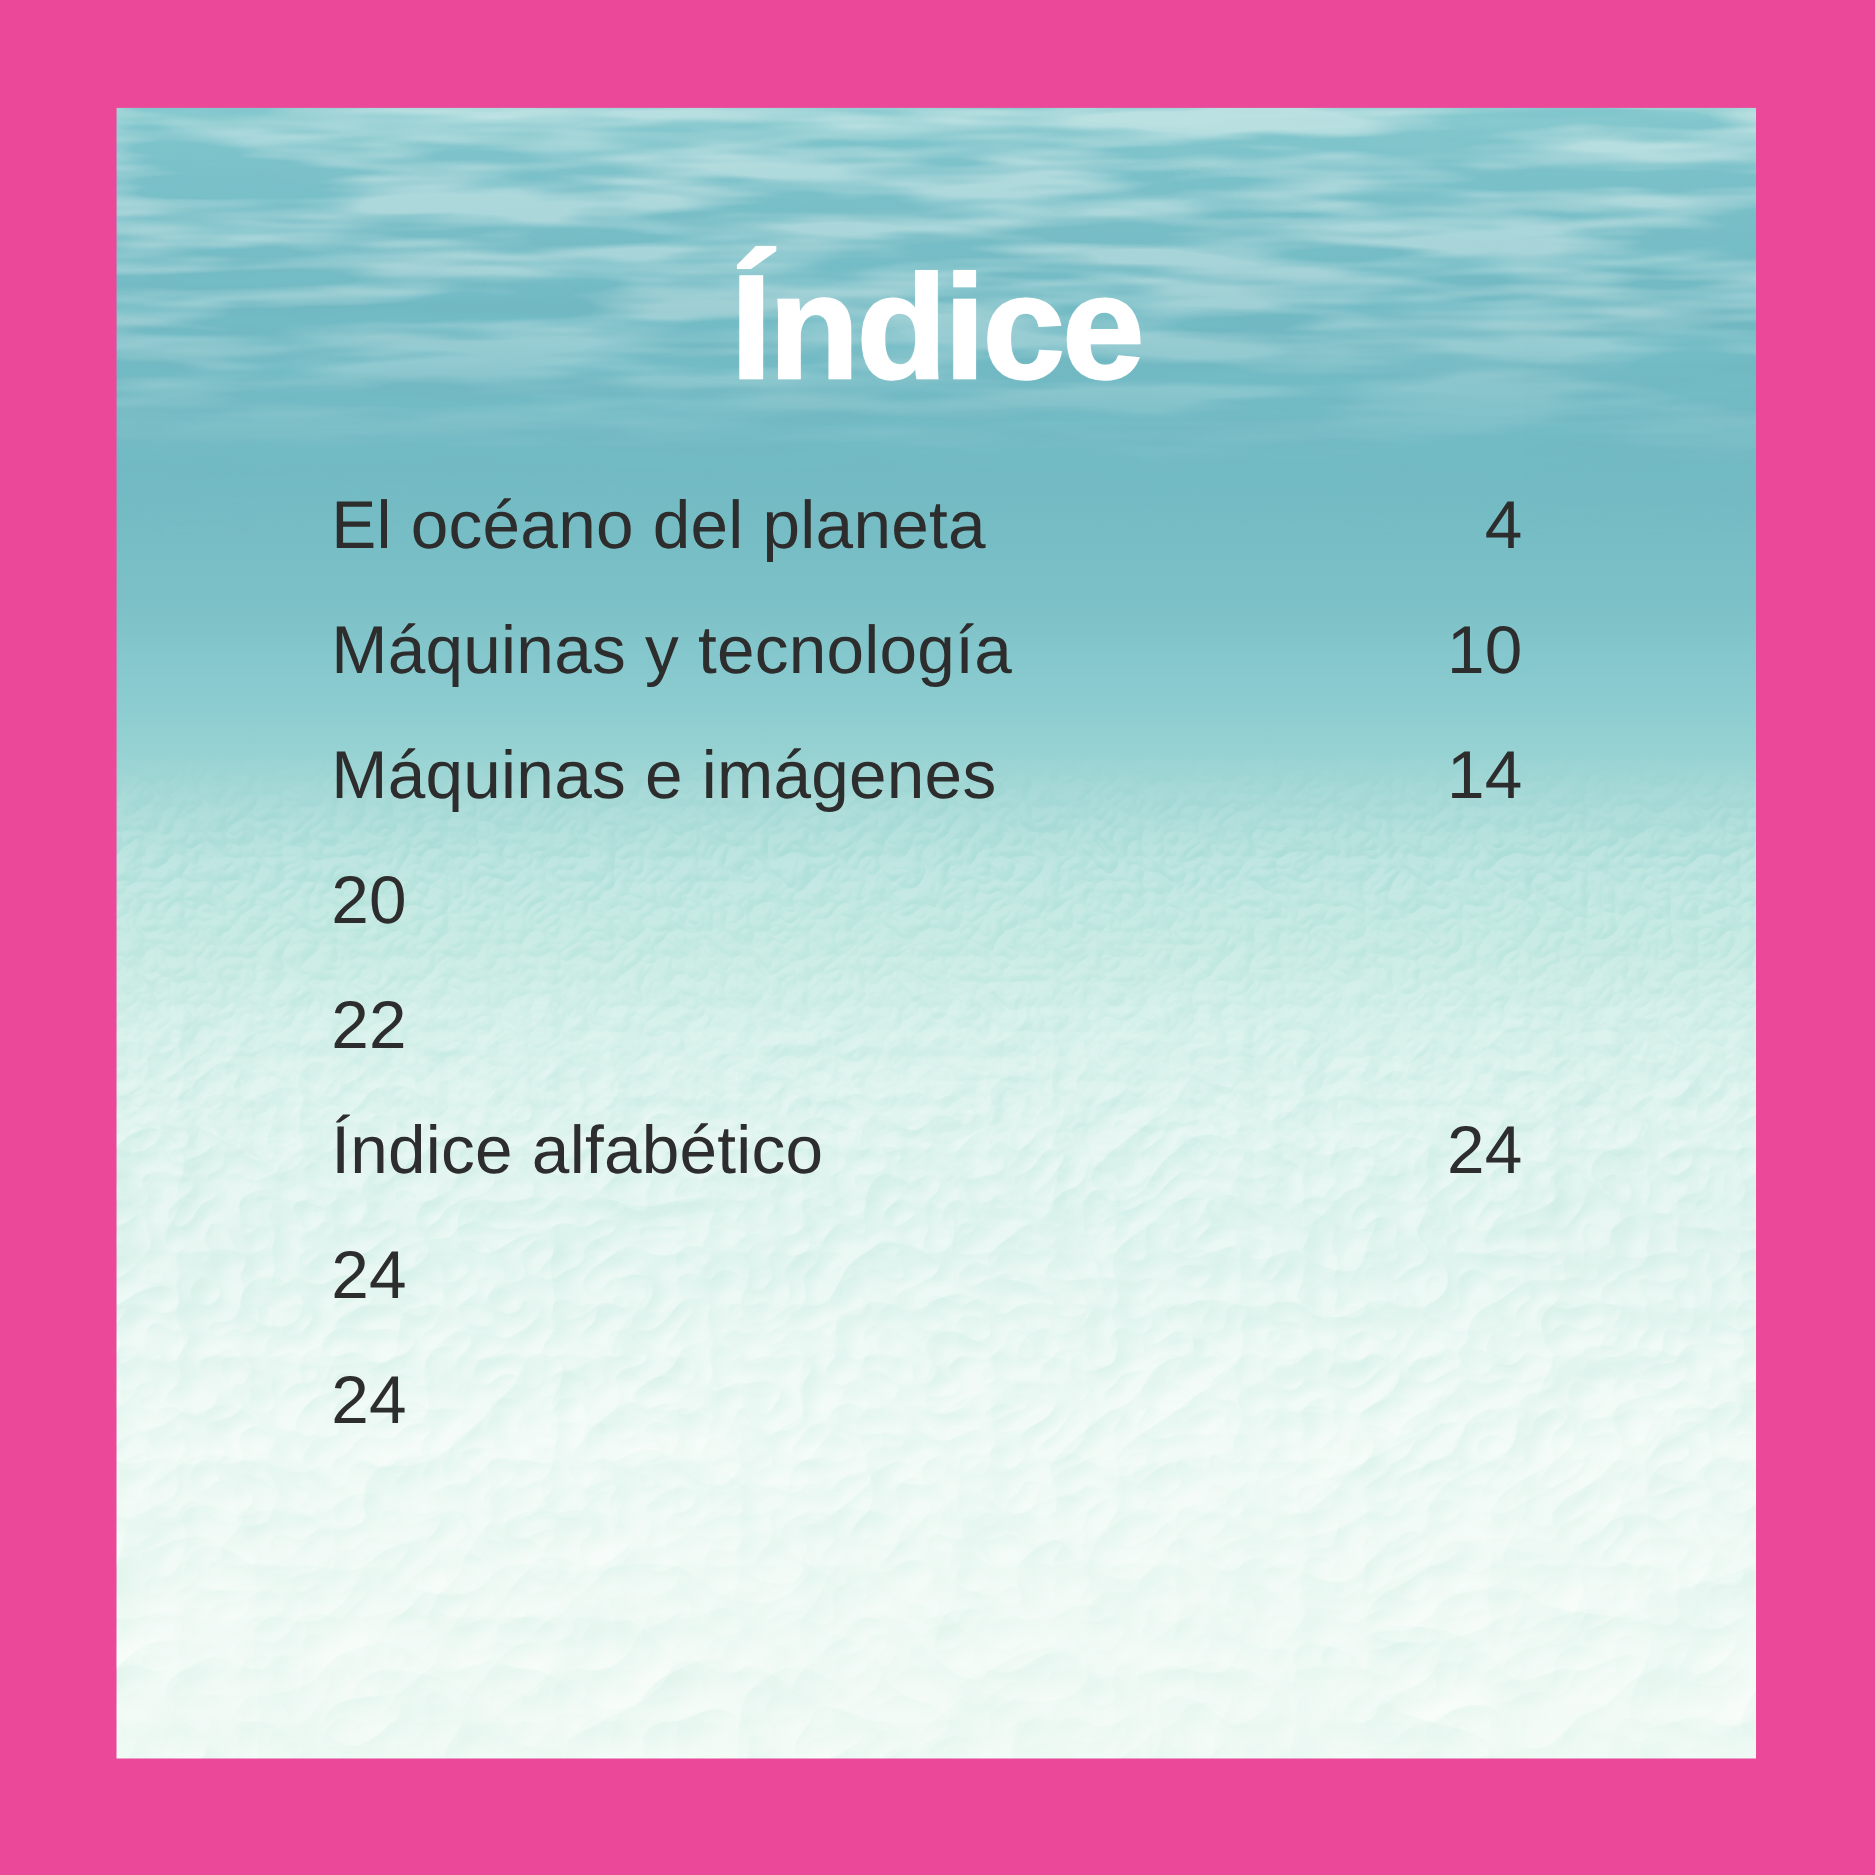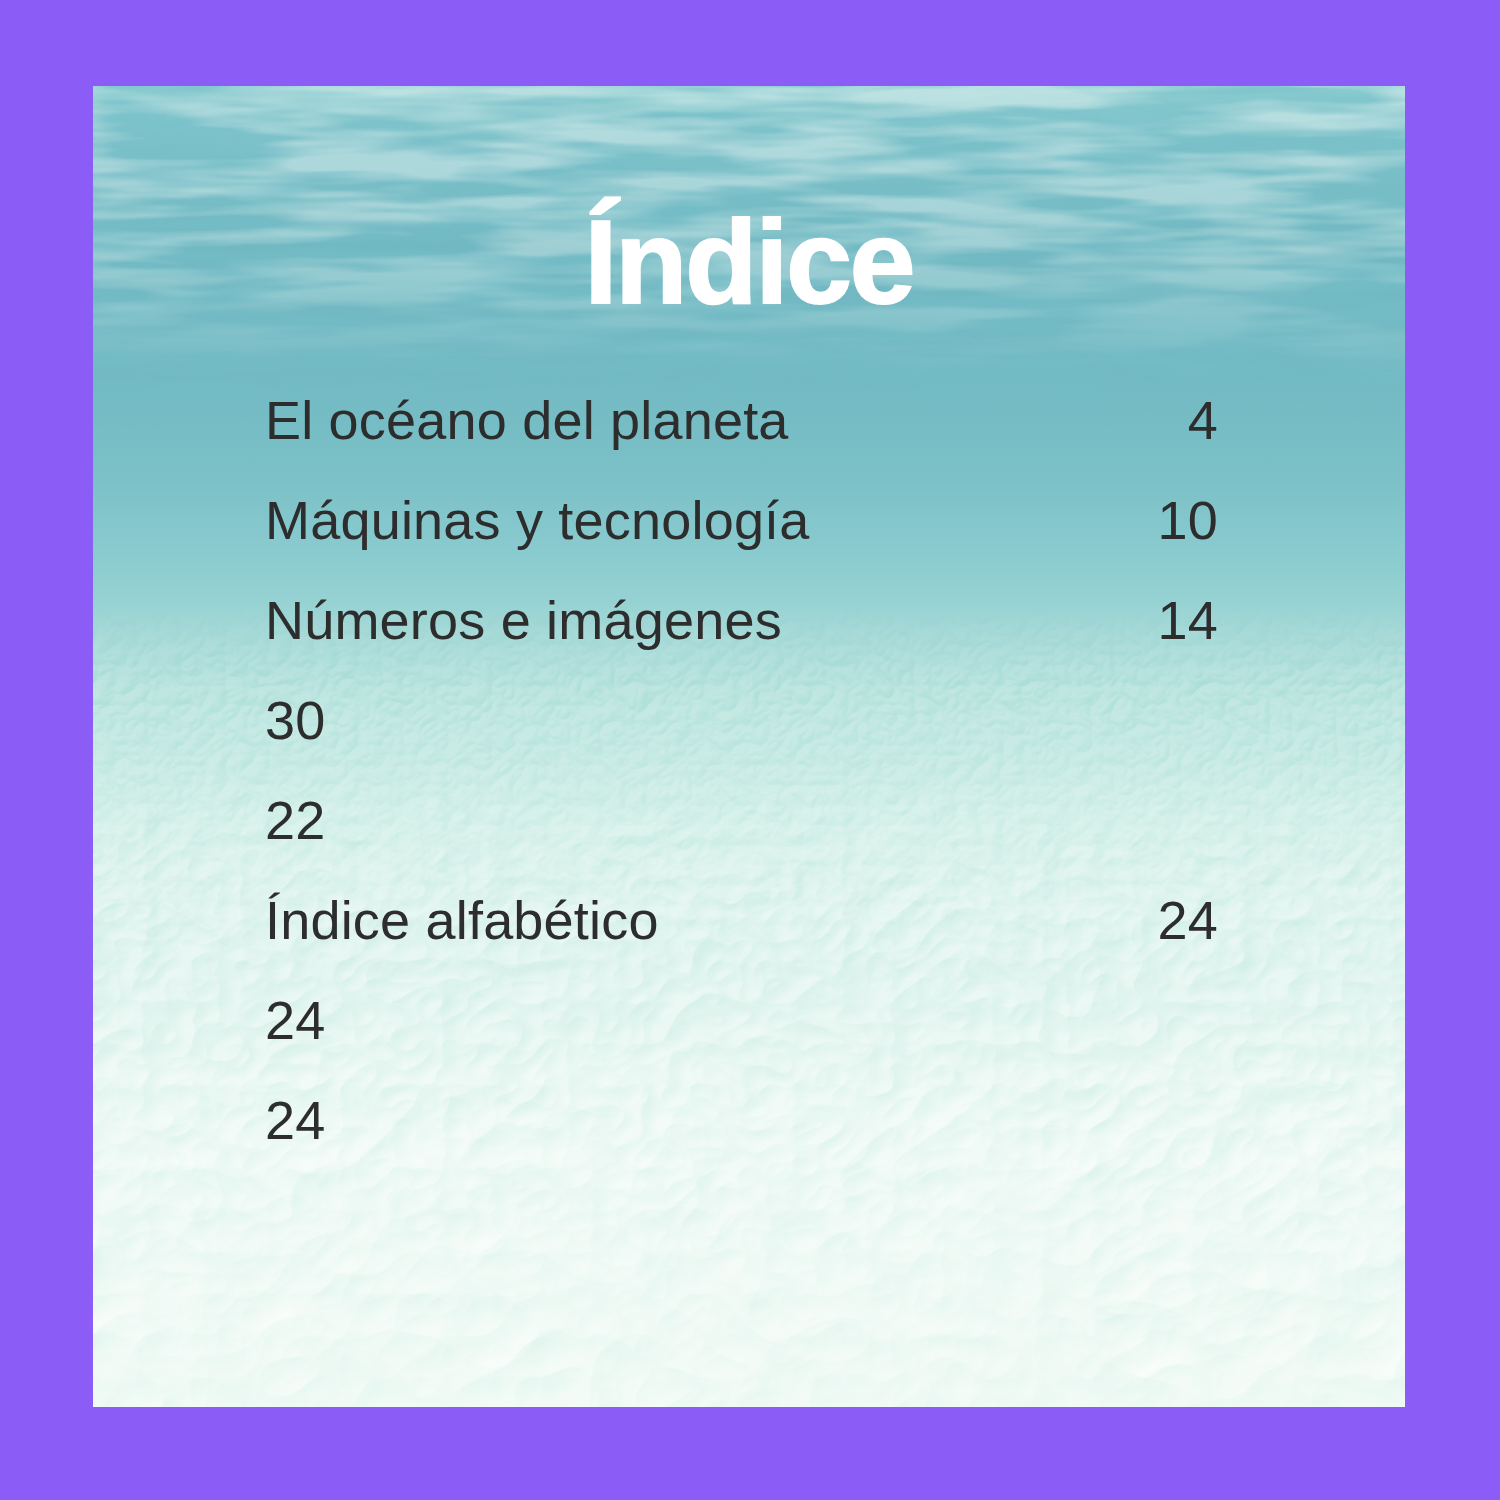--- a/index.html
+++ b/index.html
@@ -8,21 +8,21 @@
     background: #ffffff;
     width: 1500px;
     height: 1500px;
     overflow: hidden;
     font-family: "Liberation Sans", sans-serif;
   }
   .page {
     position: relative;
     width: 1500px;
     height: 1500px;
-    background: #8b5cf6;
+    background: #ec4899;
   }
   .photo {
     position: absolute;
     left: 93px;
     top: 86px;
     width: 1312px;
     height: 1321px;
     overflow: hidden;
   }
   .photo svg.bg {
@@ -228,25 +228,25 @@
     <ul class="toc">
       <li class="row">
         <span class="label">El océano del planeta</span>
         <span class="pagenum">4</span>
       </li>
       <li class="row">
         <span class="label">Máquinas y tecnología</span>
         <span class="pagenum">10</span>
       </li>
       <li class="row">
-        <span class="label">Números e imágenes</span>
+        <span class="label">Máquinas e imágenes</span>
         <span class="pagenum">14</span>
       </li>
       <li class="row">
-        <span class="pagenum">30</span>
+        <span class="pagenum">20</span>
       </li>
       <li class="row">
         <span class="pagenum">22</span>
       </li>
       <li class="row">
         <span class="label">Índice alfabético</span>
         <span class="pagenum">24</span>
       </li>
       <li class="row">
         <span class="pagenum">24</span>

